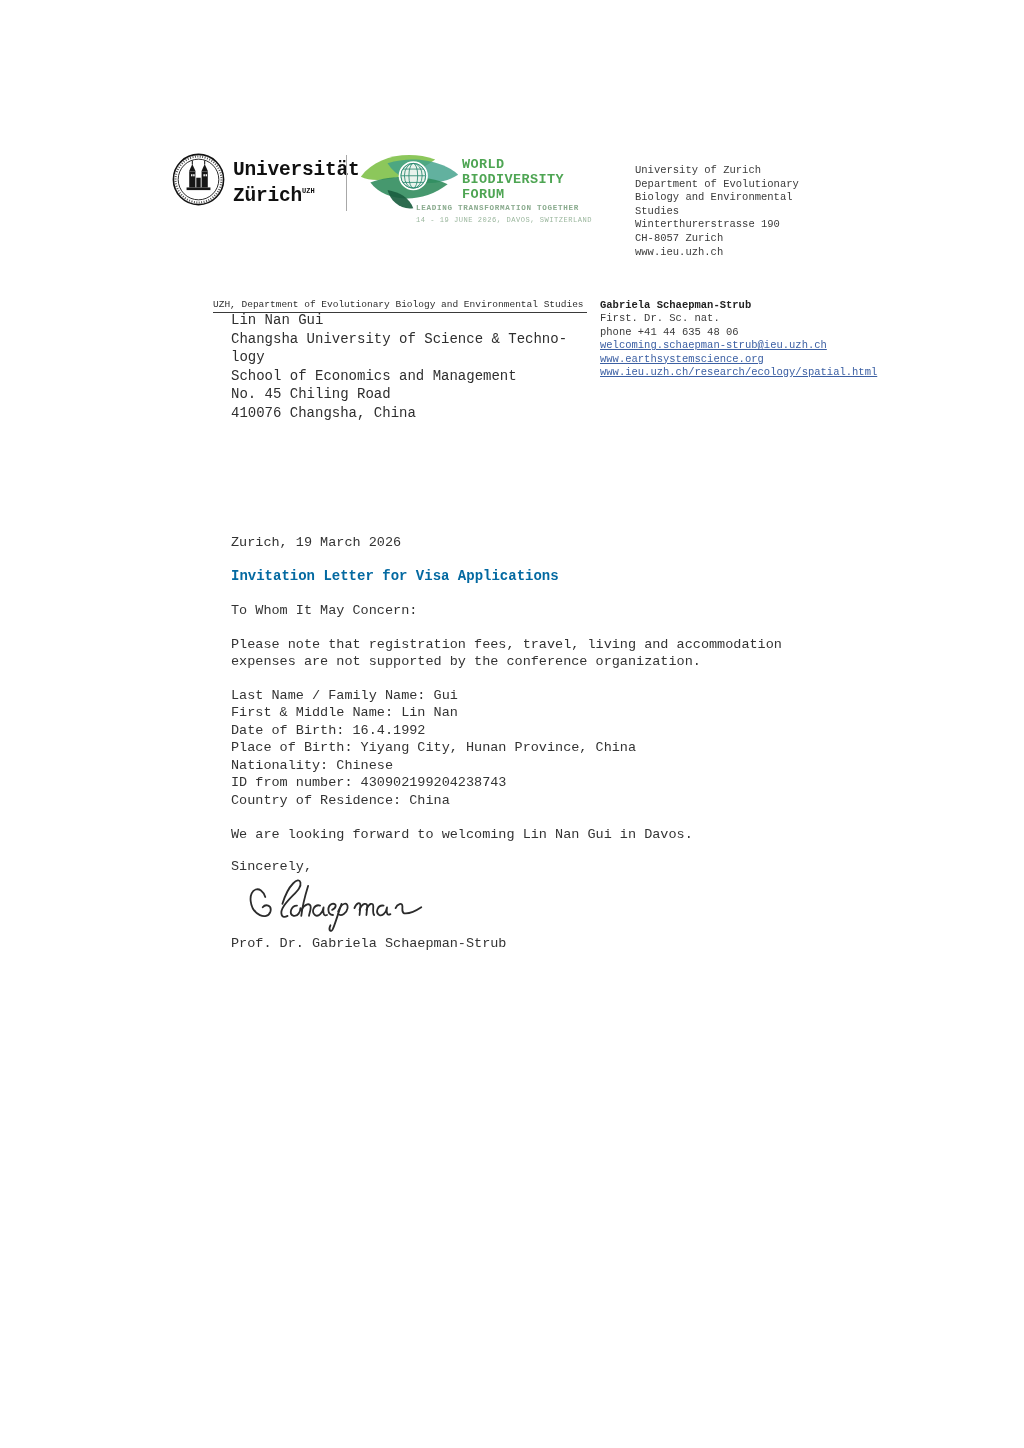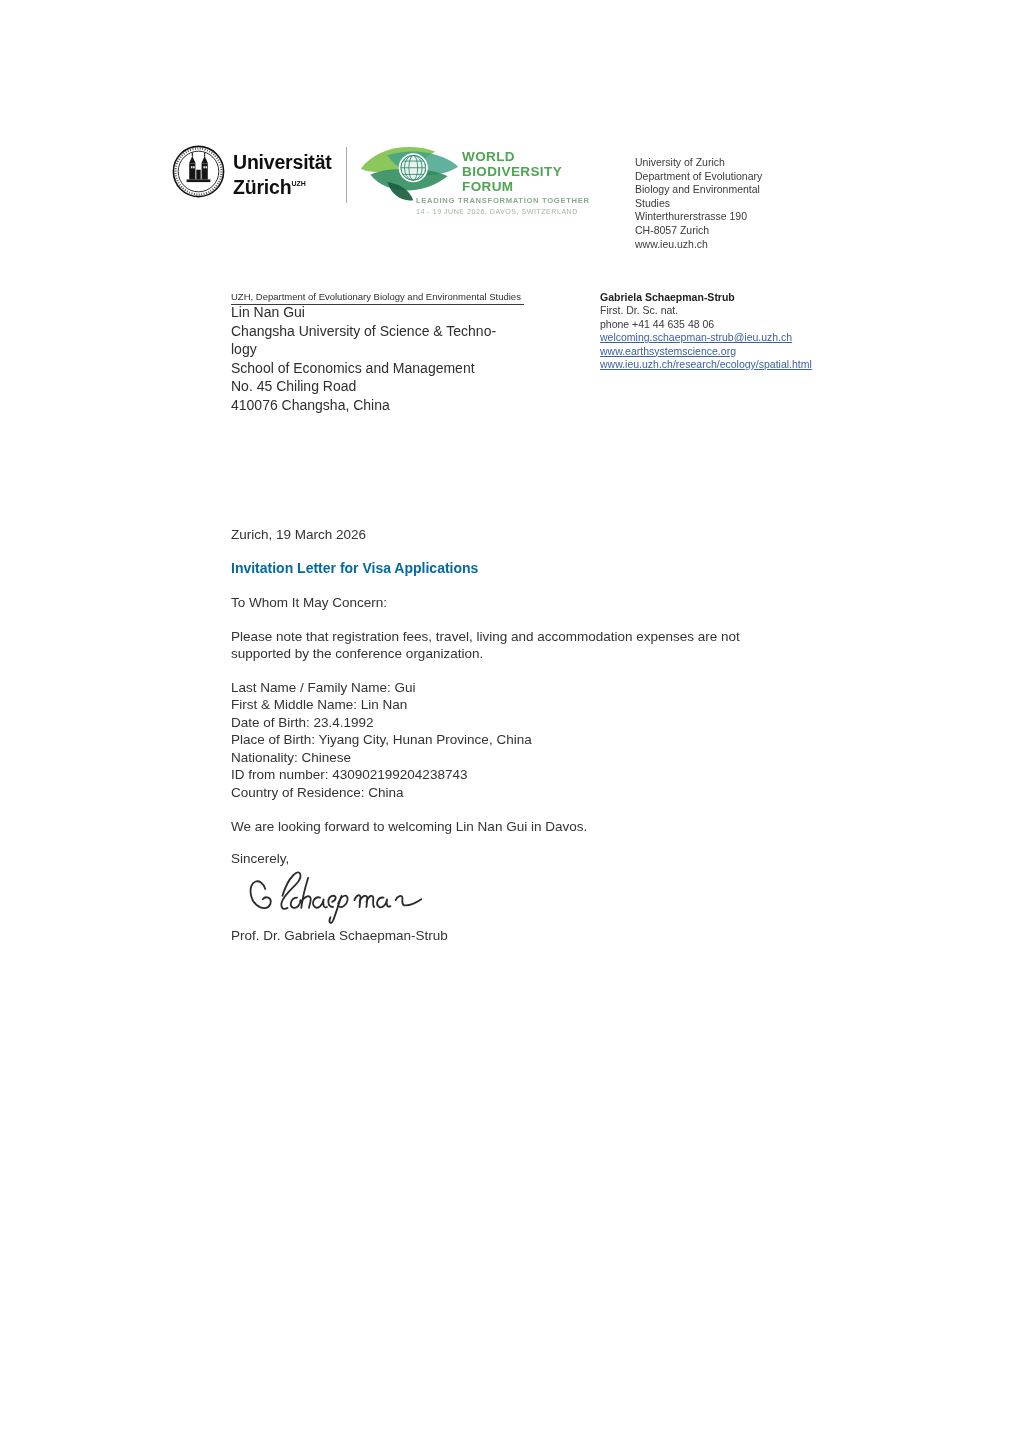--- a/index.html
+++ b/index.html
@@ -1,19 +1,19 @@
 <!DOCTYPE html>
 <html><head>
 <meta charset="utf-8">
 <style>
   * { margin:0; padding:0; box-sizing:border-box; }
   html,body { background:#ffffff; }
   .page {
-    position:relative; width:1024px; height:1135px; margin:0 auto;
-    background:#ffffff; font-family:Liberation Sans, sans-serif; color:#333;
+    position:relative; width:1024px; height:1135px; margin:8px auto;
+    background:#ffffff; font-family:Liberation Mono, monospace; color:#333;
     overflow:hidden;
   }
 
   
   .uzh-logo { position:absolute; left:172px; top:145px; display:flex; gap:8px; }
   .uzh-seal svg { width:53px; height:53px; display:block; }
   .uzh-name { font-weight:bold; font-size:19.5px; line-height:21px; color:#101010; margin-top:7px; letter-spacing:-0.2px; }
   .uzh-name sup { font-size:7px; font-weight:bold; letter-spacing:0; }
 
   .logo-divider { position:absolute; left:346px; top:147px; width:1px; height:56px; background:#a8a8a8; }
@@ -21,21 +21,21 @@
   .wbf-logo { position:absolute; left:358px; top:141px; width:205px; height:80px; }
   .wbf-leaves { position:absolute; left:0; top:1px; width:102px; height:62px; }
   .wbf-title { position:absolute; left:104px; top:8px; font-weight:bold; font-size:13.5px; line-height:15px; letter-spacing:0.4px; color:#4ea553; }
   .wbf-tagline { position:absolute; left:58px; top:55px; font-size:7.6px; letter-spacing:0.7px; color:#8aab8e; white-space:nowrap; font-weight:bold; }
   .wbf-event { position:absolute; left:58px; top:67px; font-size:7.1px; letter-spacing:0.5px; color:#9bb79e; white-space:nowrap; }
 
   
   .org-address { position:absolute; left:635px; top:156px; font-size:10.5px; line-height:13.6px; color:#3a3a3a; }
 
   
-  .sender-line { position:absolute; left:231px; top:291px; font-size:9.5px; color:#2f2f2f; white-space:nowrap; border-bottom:1.4px solid #3a3a3a; padding-bottom:2px; padding-right:3px; }
+  .sender-line { position:absolute; left:213px; top:291px; font-size:9.5px; color:#2f2f2f; white-space:nowrap; border-bottom:1.4px solid #3a3a3a; padding-bottom:2px; padding-right:3px; }
   .recipient { position:absolute; left:231px; top:303px; font-size:14px; line-height:18.6px; color:#2e2e2e; }
 
   
   .contact { position:absolute; left:600px; top:291px; font-size:10.5px; line-height:13.4px; color:#3a3a3a; }
   .contact-name { font-weight:bold; color:#222; }
   .contact a, .contact .link { display:block; color:#3b5fa3; text-decoration:underline; cursor:pointer; }
 
   
   .letter-body { position:absolute; left:231px; top:526px; width:563px; font-size:13.5px; line-height:17.5px; color:#333; }
   .dateline { margin-top:0; }
@@ -147,21 +147,21 @@
   </div>
 
   <div class="letter-body">
     <div class="dateline">Zurich, 19 March 2026</div>
     <div class="subject">Invitation Letter for Visa Applications</div>
     <div class="salutation">To Whom It May Concern:</div>
     <p class="para2">Please note that registration fees, travel, living and accommodation expenses are not supported by the conference organization.</p>
     <div class="details">
       <div>Last Name / Family Name: Gui</div>
       <div>First &amp; Middle Name: Lin Nan</div>
-      <div>Date of Birth: 23.4.1992</div>
+      <div>Date of Birth: 16.4.1992</div>
       <div>Place of Birth: Yiyang City, Hunan Province, China</div>
       <div>Nationality:  Chinese</div>
       <div>ID from number: 430902199204238743</div>
       <div>Country of Residence: China</div>
     </div>
     <div class="closing">We are looking forward to welcoming Lin Nan Gui in Davos.</div>
     <div class="signoff">Sincerely,</div>
 
     <div class="signature">
       <svg viewBox="0 0 210 70" fill="none" stroke="#2b2b2b" stroke-width="2.1" stroke-linecap="round" stroke-linejoin="round">

